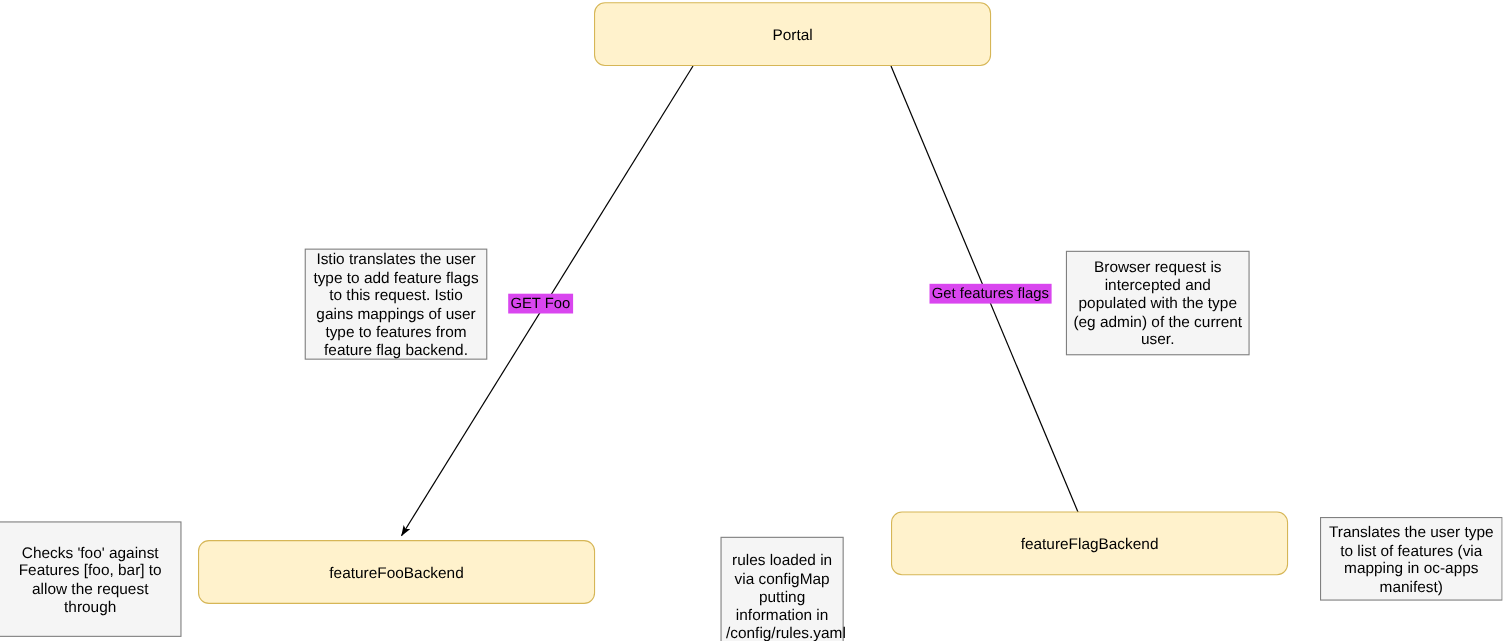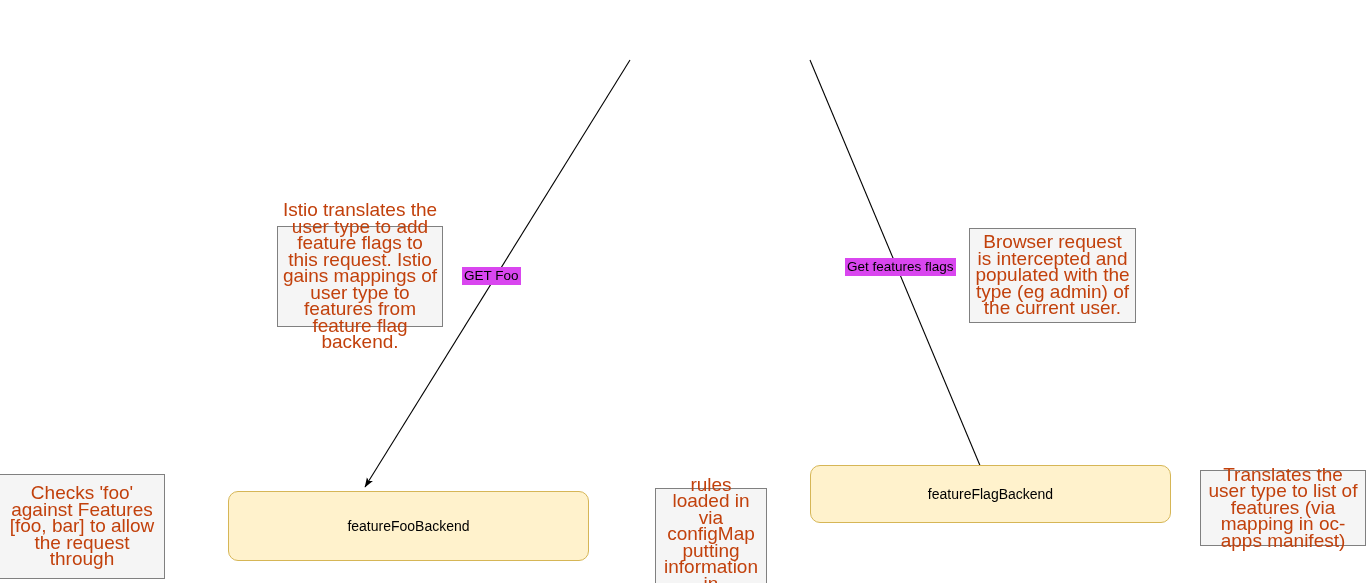--- a/index.html
+++ b/index.html
@@ -52,23 +52,23 @@
 
   
   .note-box {
     position: absolute;
     box-sizing: border-box;
     background: #f5f5f5;
     border: 1px solid #808080;
     display: flex;
     align-items: center;
     justify-content: center;
-    font-size: 19px;
+    font-size: 14px;
     line-height: 16.5px;
-    color: #c2410c;
+    color: #000000;
     text-align: center;
     padding: 18px 4px;
   }
   .note-box .note-text {
     display: block;
     width: 100%;
   }
 
   
   .edge-label {
@@ -76,21 +76,21 @@
     background: #d946ef;
     font-size: 13.5px;
     line-height: 16px;
     color: #000000;
     white-space: nowrap;
     padding: 1px 2px;
   }
 
   
   #node-portal          { left: 540px; top: 2px;   width: 361px; height: 58px; }
-  #node-featurefoo      { left: 180px; top: 491px; width: 361px; height: 70px; margin-left: 48px; }
+  #node-featurefoo      { left: 180px; top: 491px; width: 361px; height: 58px; }
   #node-featureflag     { left: 810px; top: 465px; width: 361px; height: 58px; }
 
   #note-istio           { left: 277px;  top: 226px; width: 166px; height: 101px; }
   #note-browser         { left: 969px;  top: 228px; width: 167px; height: 95px;  }
   #note-checks-foo      { left: -1px;   top: 474px; width: 166px; height: 105px; }
   #note-rules-loaded    { left: 655px;  top: 488px; width: 112px; height: 109px; }
   #note-translates      { left: 1200px; top: 470px; width: 166px; height: 76px;  }
 
   #label-get-foo        { left: 462px; top: 267px; }
   #label-get-features   { left: 845px; top: 258px; }
@@ -105,20 +105,23 @@
       <marker id="arrowhead" markerWidth="10" markerHeight="10" refX="8.5" refY="3.2" orient="auto" markerUnits="strokeWidth">
         <path d="M0,0 L9,3.2 L0,6.4 L2.1,3.2 z" fill="#000000"></path>
       </marker>
     </defs>
 
     <line x1="630" y1="60" x2="365" y2="487" stroke="#000000" stroke-width="1.1" marker-end="url(#arrowhead)"></line>
 
     <line x1="810" y1="60" x2="989" y2="487" stroke="#000000" stroke-width="1.1" marker-end="url(#arrowhead)"></line>
   </svg>
 
+  <div class="node-box" id="node-portal">
+    <span>Portal</span>
+  </div>
 
   <div class="node-box" id="node-featurefoo">
     <span>featureFooBackend</span>
   </div>
 
   <div class="node-box" id="node-featureflag">
     <span>featureFlagBackend</span>
   </div>
 
   <div class="edge-label" id="label-get-foo">GET Foo</div>

